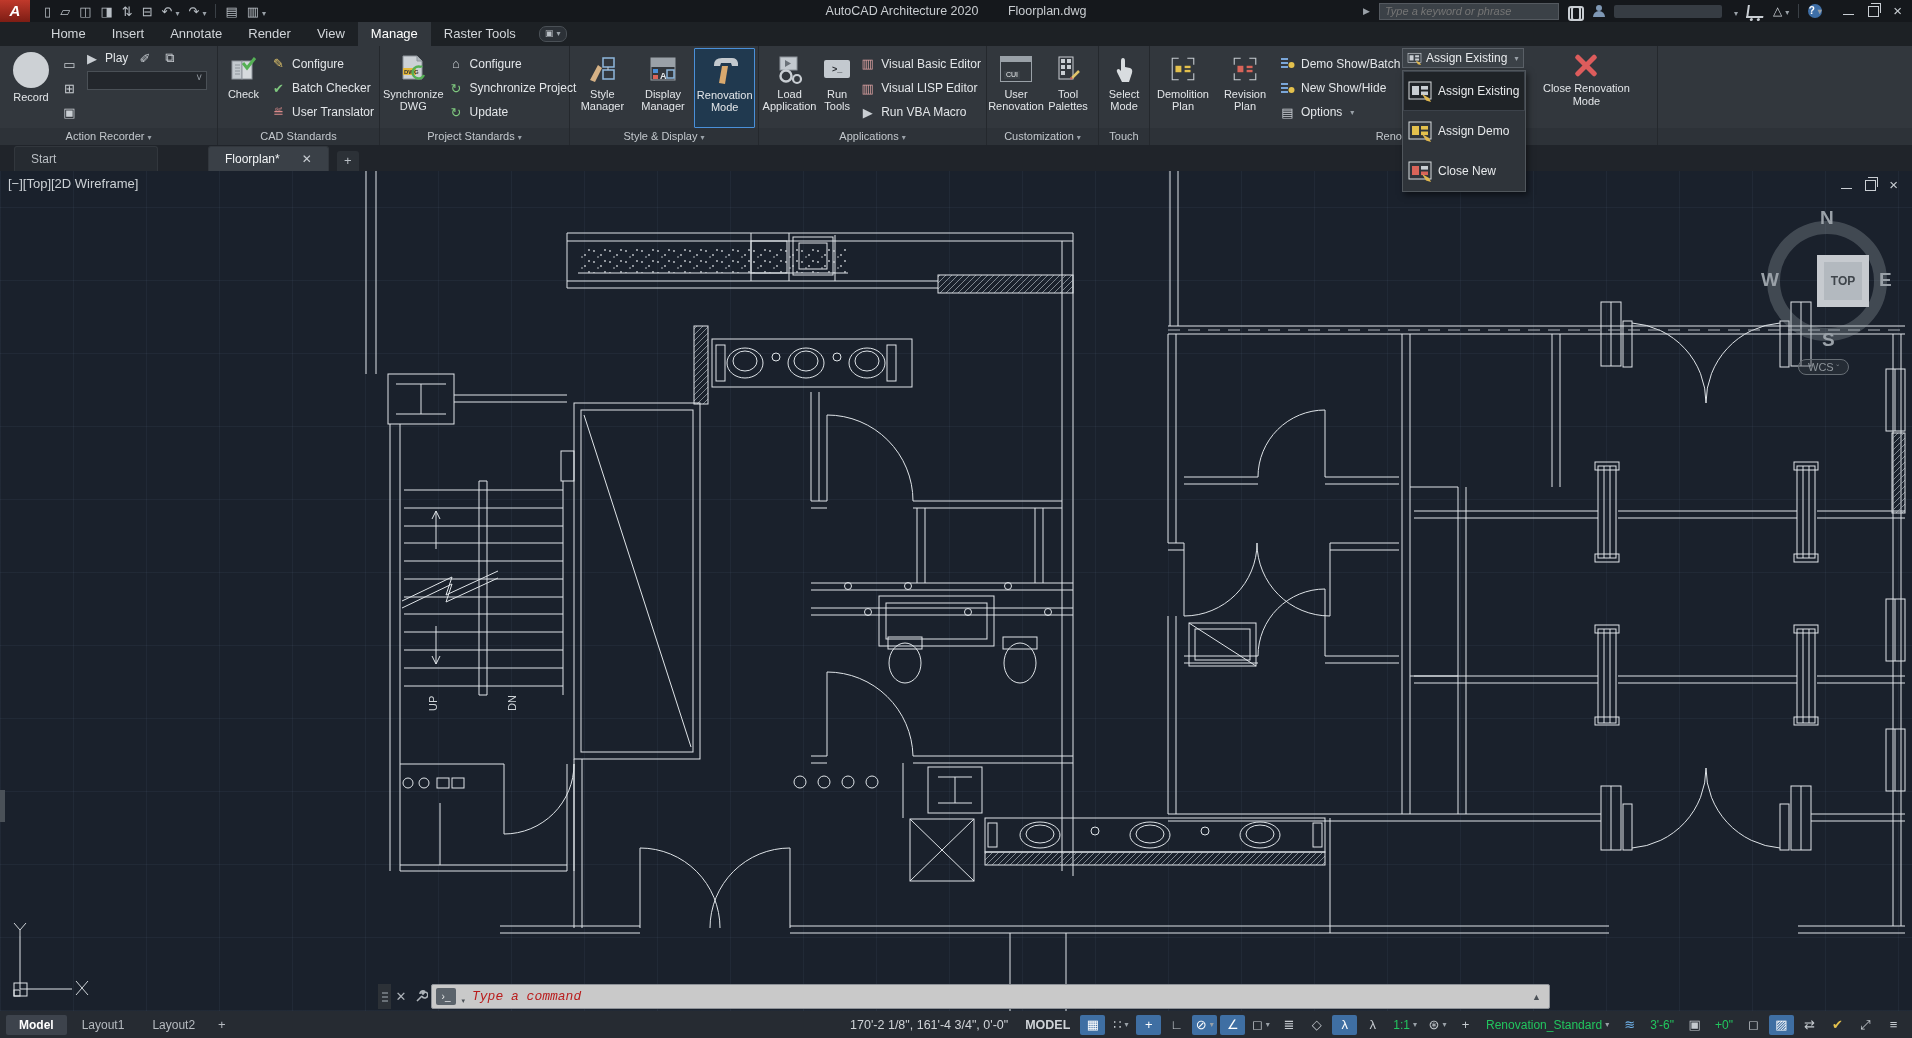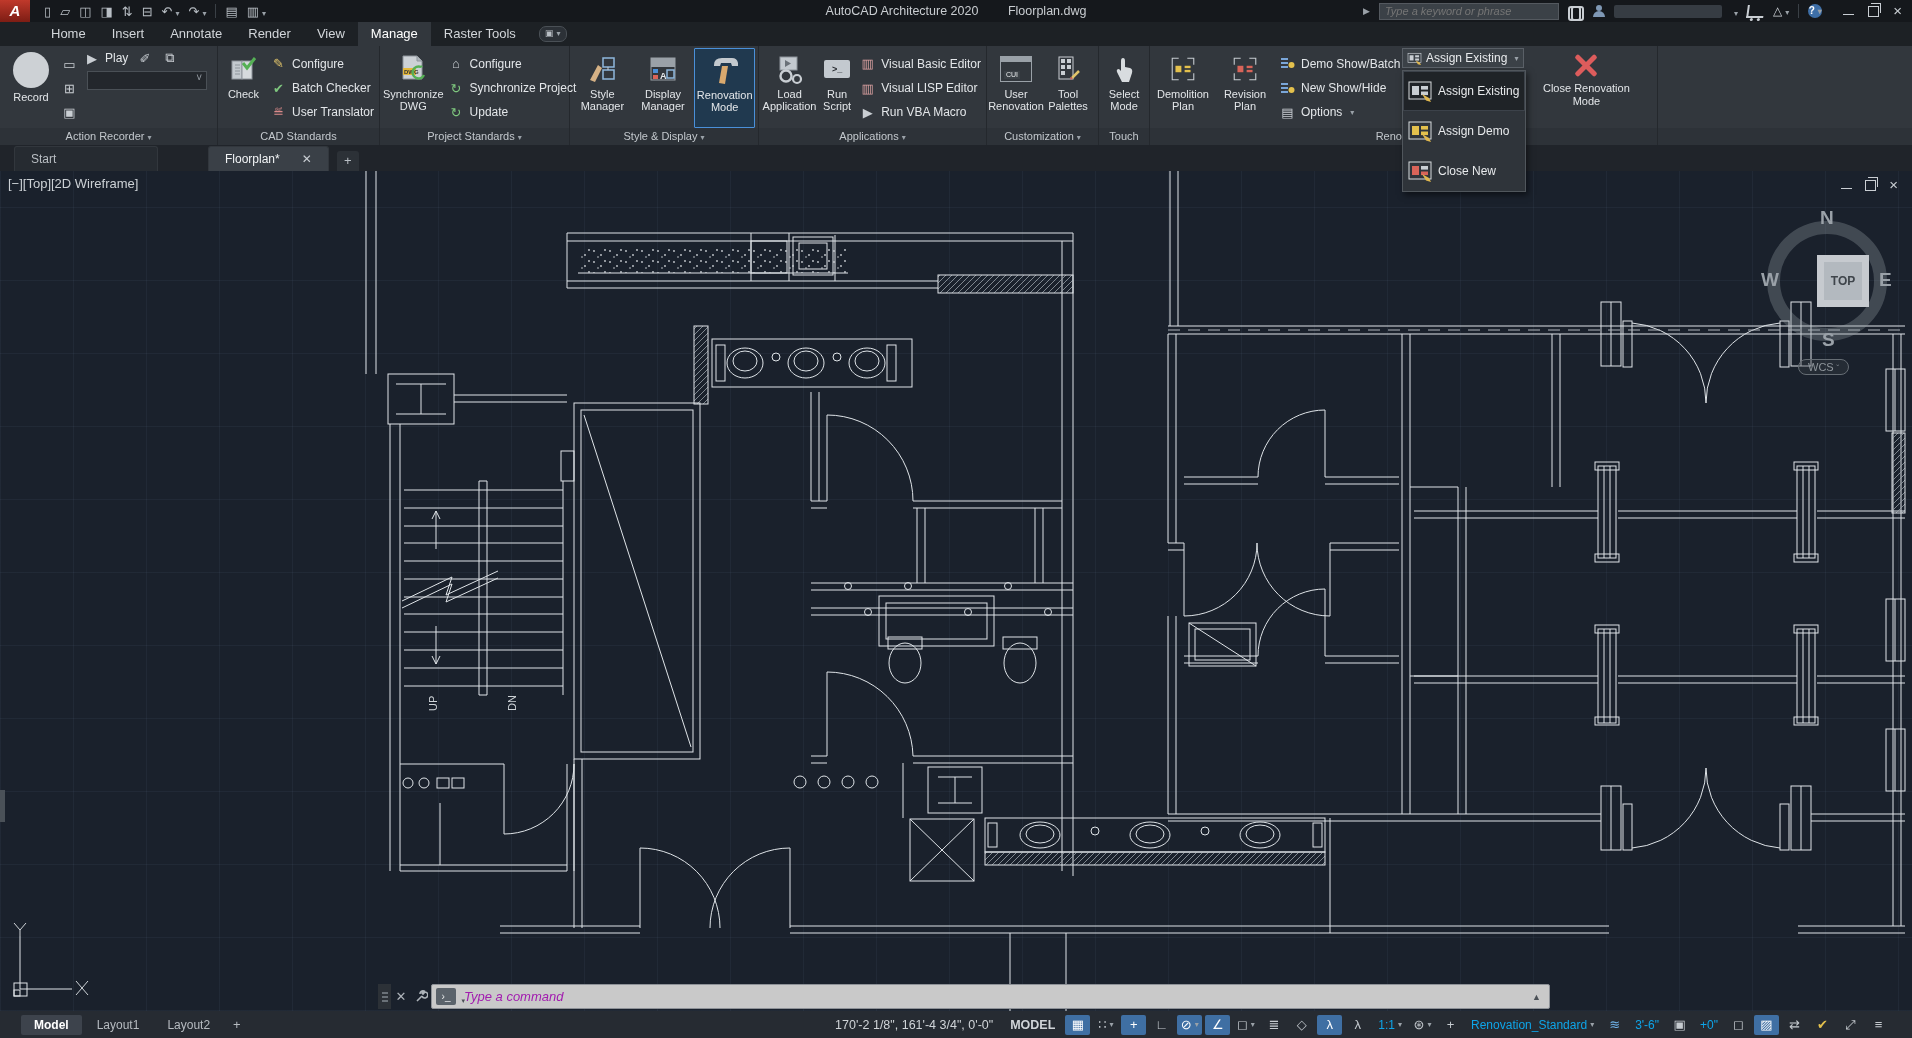--- a/index.html
+++ b/index.html
@@ -119,35 +119,35 @@
   
   .cmdbar{position:absolute;left:378px;top:813px;width:1172px;height:25px;display:flex;align-items:center;z-index:8}
   .cmdgrip{width:13px;height:25px;background:#2c3137;display:flex;flex-direction:column;align-items:center;justify-content:center;gap:2px}
   .cmdgrip i{width:6px;height:2px;background:#6a7178;display:block}
   .cmdx{width:20px;text-align:center;color:#aeb4ba;font-size:13px}
   .cmdwrench{width:20px;display:flex;align-items:center;justify-content:center}
   .cmdmain{flex:1;height:23px;background:#c9c9c9;border:1px solid #8d9197;border-radius:2px;display:flex;align-items:center;padding:0 4px;gap:6px}
   .cmdico{width:20px;height:17px;background:#5b636b;border-radius:2px;color:#e8eaec;font-size:10px;text-align:center;line-height:17px;position:relative}
   .cmdico::before{content:"›_"}
   .cmdico::after{content:"▾";position:absolute;right:-9px;top:4px;font-size:7px;color:#4a5056}
-  .cmdtext{flex:1;font-style:italic;font-size:13px;color:#a21caf;margin-left:2px;font-family:Liberation Sans, sans-serif}
+  .cmdtext{flex:1;font-style:italic;font-size:13px;color:#b91c1c;margin-left:10px;font-family:Liberation Mono, monospace}
   .cmdup{color:#4a5056;font-size:9px;padding-right:4px}
   
-  .statusbar{height:27px;background:#262b32;display:flex;align-items:center;padding:0 21px;gap:2px;position:relative;z-index:9}
+  .statusbar{height:27px;background:#262b32;display:flex;align-items:center;padding:0 6px;gap:2px;position:relative;z-index:9}
   .ltab{padding:3px 13px;font-size:12px;color:#b6bbc0;border-radius:2px}
   .ltab.active{background:#3d434c;color:#fff;font-weight:bold}
   .lplus{padding:2px 8px;color:#b6bbc0;font-size:13px}
   .sbright{margin-left:auto;display:flex;align-items:center;gap:3px}
   .sbtext{font-size:12.5px;color:#d0d4d8;padding:0 7px;white-space:nowrap}
   .sbi{min-width:23px;height:20px;display:inline-flex;align-items:center;justify-content:center;border-radius:2px;
        color:#c6cbd0;font-size:13px;cursor:default;padding:0 1px}
   .sbi.on{background:#3f6fa3;color:#fff}
   .sbi.blueglyph{color:#6fb1e8}
   .sbi.yellow{color:#e4c14d}
-  .sbchip{display:inline-flex;align-items:center;font-size:12px;color:#0ea5e9;padding:0 5px;white-space:nowrap}
+  .sbchip{display:inline-flex;align-items:center;font-size:12px;color:#22c55e;padding:0 5px;white-space:nowrap}
   svg text{font-family:"Liberation Sans",sans-serif}
 </style>
 </head>
 <body>
 
 <div class="titlebar">
   <div class="applogo">A</div>
   <div class="qat">
     <span class="qi">▯</span>
     <span class="qi">▱</span>
@@ -338,21 +338,21 @@
             <circle cx="12" cy="23" r="5.5" fill="none" stroke="#c9ced3" stroke-width="2.4"></circle>
             <circle cx="23" cy="26" r="4" fill="none" stroke="#c9ced3" stroke-width="2.2"></circle>
           </svg>
         </span>
         <span>Load Application</span>
       </div>
       <div class="bigbtn" style="width:42px">
         <span class="ic">
             <span class="cmdbox"></span>
           </span>
-        <span>Run Script</span>
+        <span>Run Tools</span>
       </div>
       <div class="scol">
         <div class="srow">
           <span class="mi" style="color:#d9a0a0">▥</span>
           <span>Visual Basic Editor</span>
         </div>
         <div class="srow">
           <span class="mi" style="color:#d9a0a0">▥</span>
           <span>Visual LISP Editor</span>
         </div>

